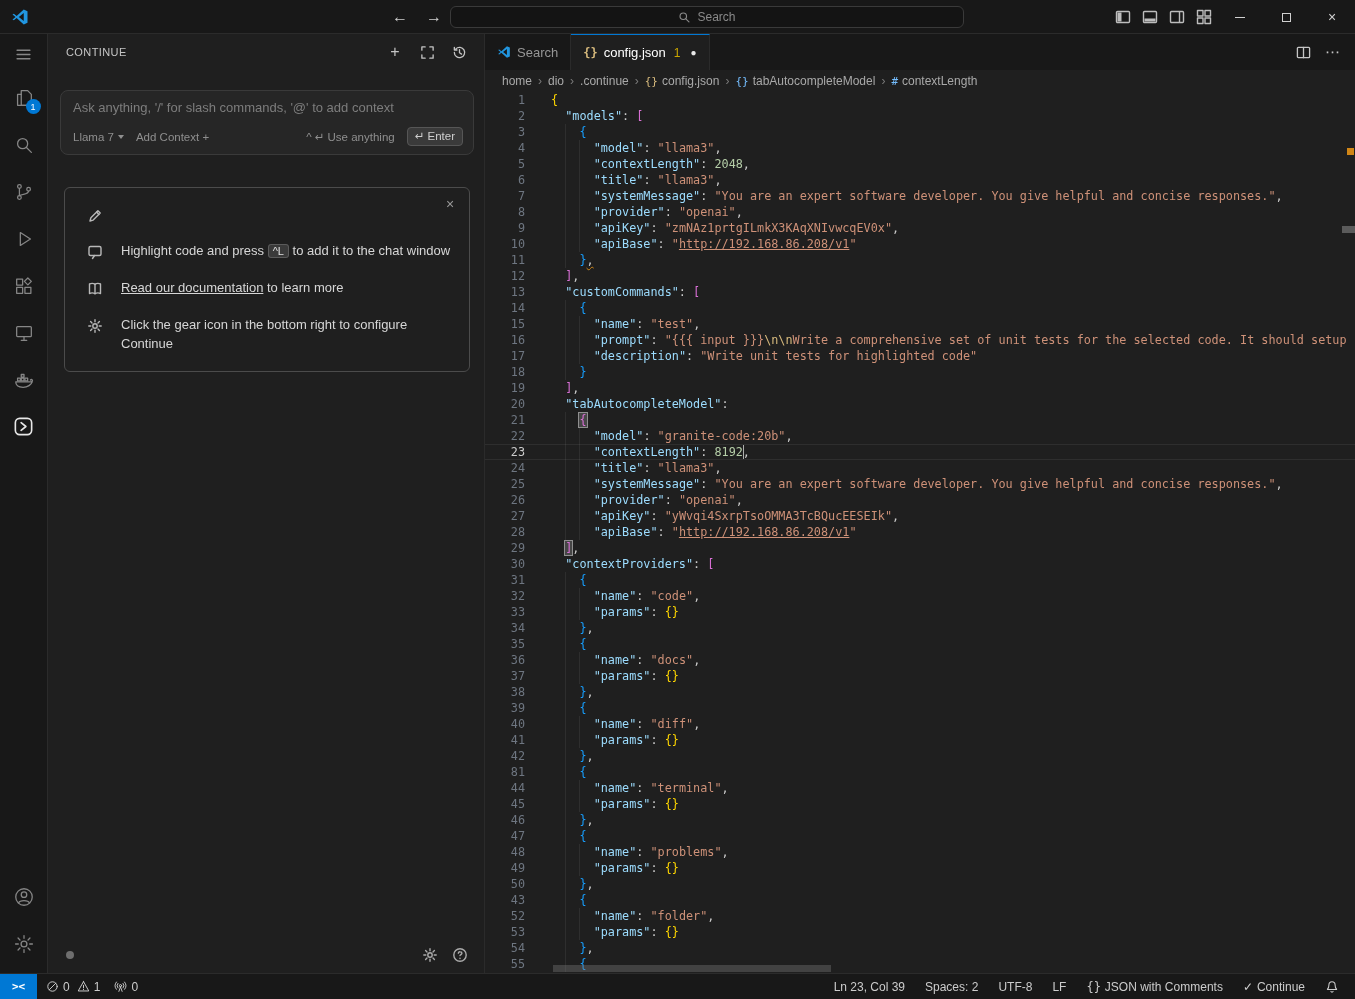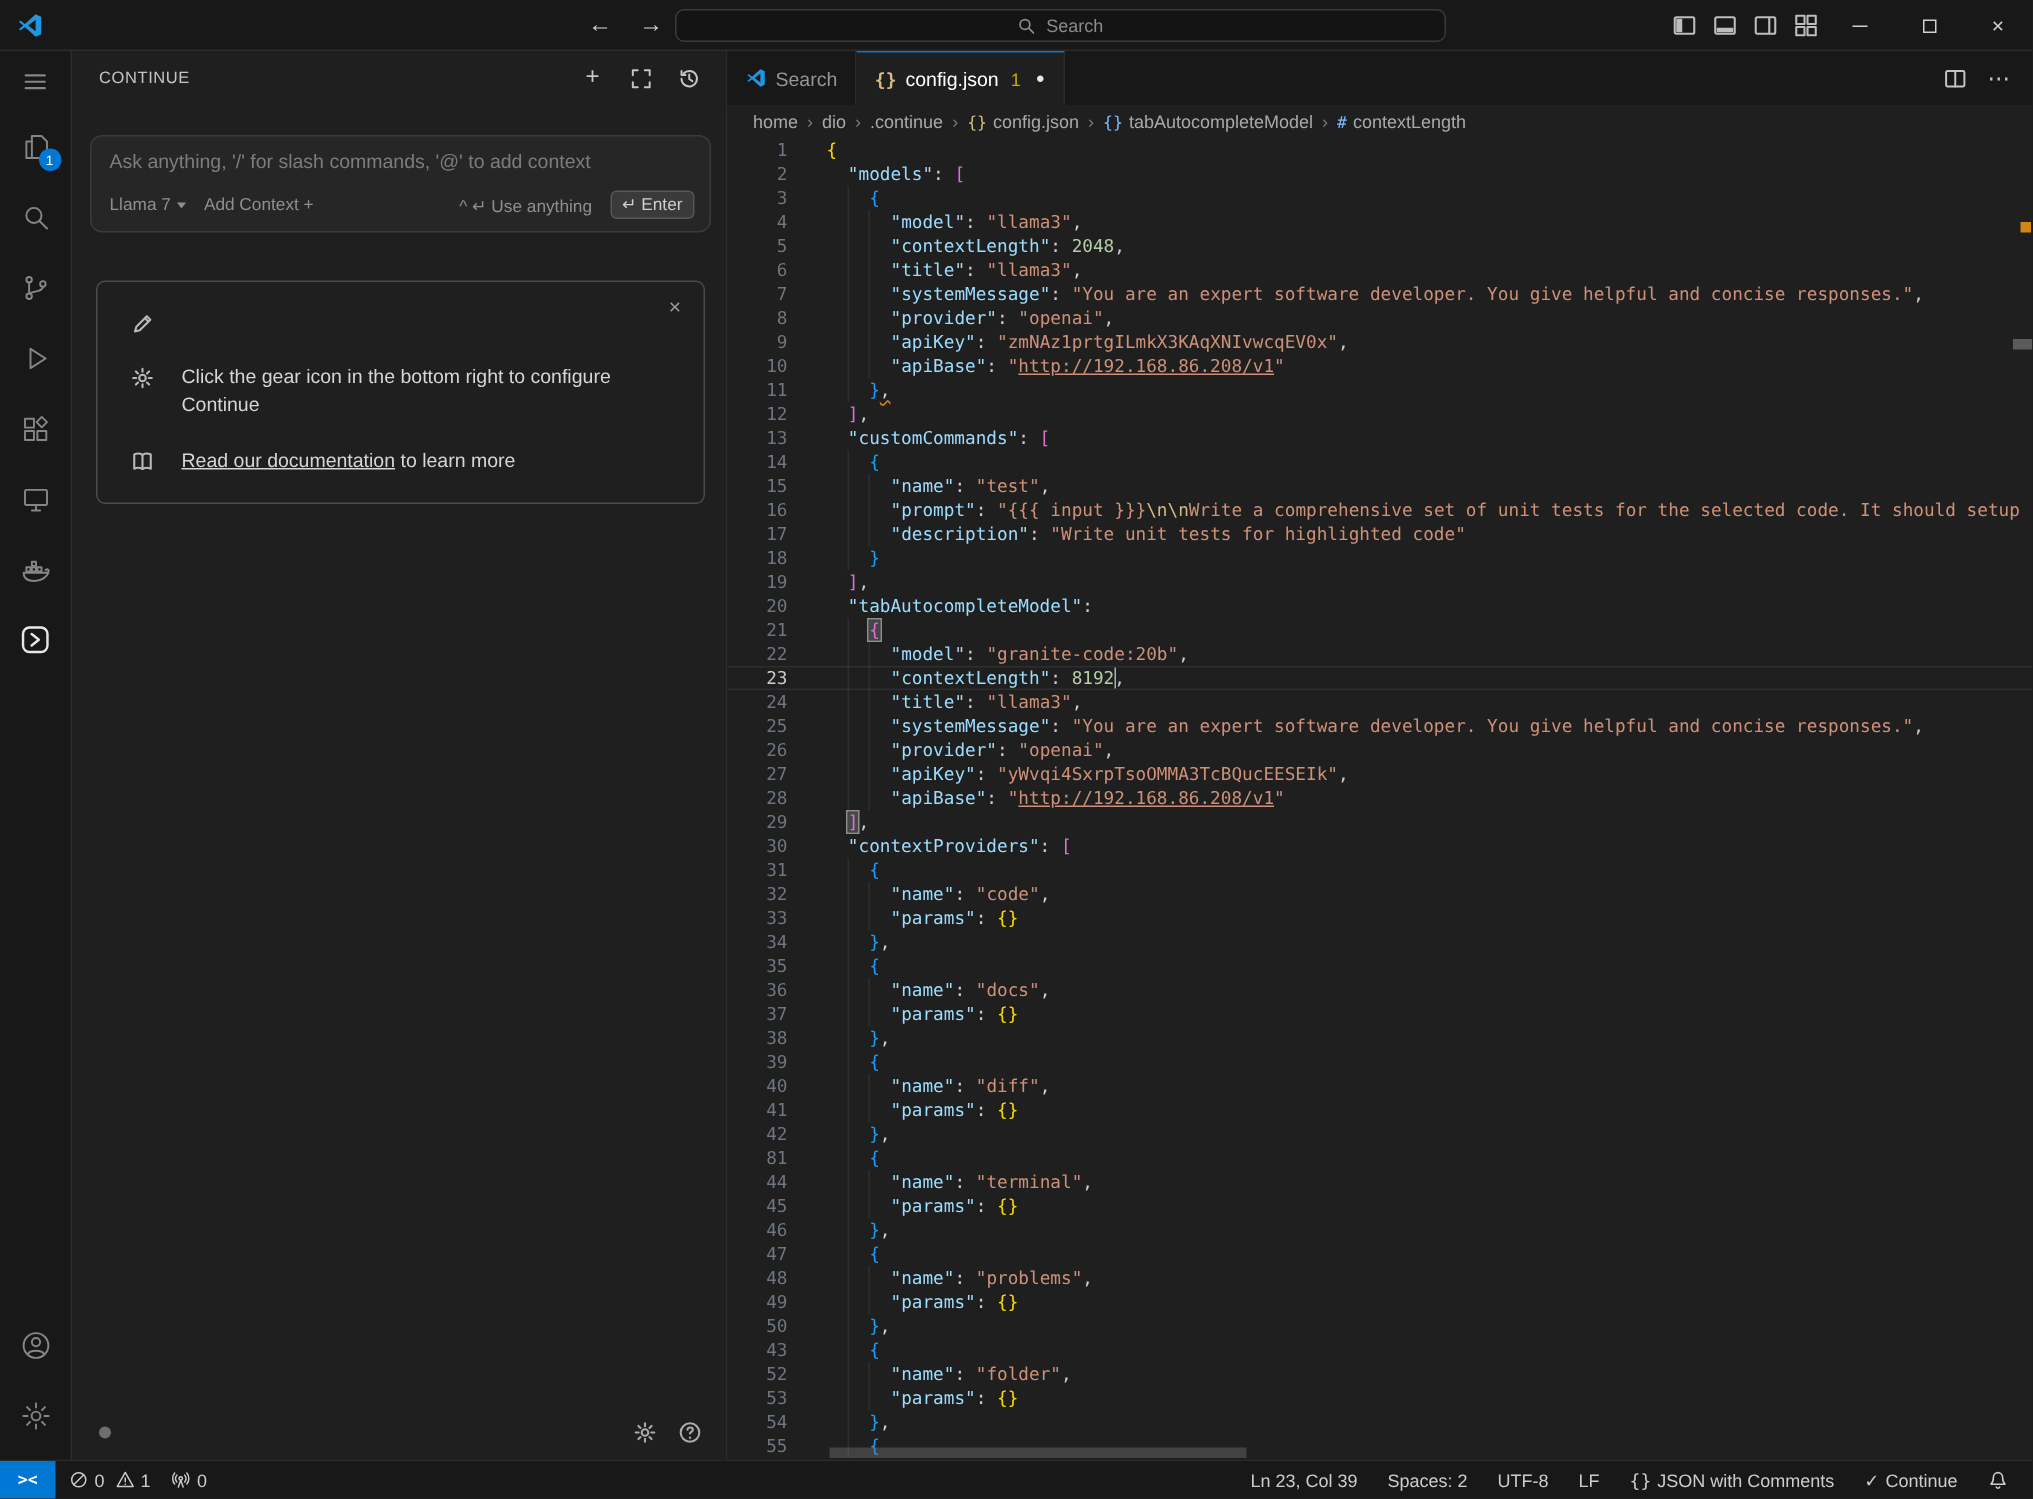--- a/index.html
+++ b/index.html
@@ -296,39 +296,48 @@
 
       <div class="tip">
         <span class="tip-icon">
           <svg class="ico" width="16" height="16" viewBox="0 0 16 16">
               <path d="M3 13l.9-3.2 7-7 2.3 2.3-7 7L3 13z"></path>
               <path d="M9.6 4.1l2.3 2.3"></path>
             </svg>
         </span>
       </div>
 
+      <div class="tip">
+        <span class="tip-icon">
+          <svg class="ico" width="16" height="16" viewBox="0 0 16 16">
+              <rect x="2" y="2.5" width="12" height="9" rx="1.5"></rect>
+              <path d="M5.5 14.5l2-3"></path>
+            </svg>
+        </span>
+        <p class="tip-text"><span>Highlight code and press </span><span class="kbd">^L</span><span> to add it to the chat window</span></p>
+      </div>
+
+      <div class="tip">
+        <span class="tip-icon">
+          <svg class="ico" width="16" height="16" viewBox="0 0 16 16">
+              <path d="M8 3.2C6.3 2.2 4.2 2.2 2.5 3v9.5c1.7-.8 3.8-.8 5.5.2 1.7-1 3.8-1 5.5-.2V3c-1.7-.8-3.8-.8-5.5.2z"></path>
+              <path d="M8 3.2v9.5"></path>
+            </svg>
+        </span>
+        <p class="tip-text"><span class="tip-link">Read our documentation</span><span> to learn more</span></p>
+      </div>
 
       <div class="tip">
         <span class="tip-icon">
           <svg class="ico" width="16" height="16" viewBox="0 0 16 16">
               <circle cx="8" cy="8" r="2.2"></circle>
               <path d="M8 1.8v2M8 12.2v2M1.8 8h2M12.2 8h2M3.6 3.6l1.4 1.4M11 11l1.4 1.4M12.4 3.6 11 5M5 11l-1.4 1.4"></path>
             </svg>
         </span>
         <p class="tip-text"><span>Click the gear icon in the bottom right to configure Continue</span><span></span></p>
-      </div>
-
-      <div class="tip">
-        <span class="tip-icon">
-          <svg class="ico" width="16" height="16" viewBox="0 0 16 16">
-              <path d="M8 3.2C6.3 2.2 4.2 2.2 2.5 3v9.5c1.7-.8 3.8-.8 5.5.2 1.7-1 3.8-1 5.5-.2V3c-1.7-.8-3.8-.8-5.5.2z"></path>
-              <path d="M8 3.2v9.5"></path>
-            </svg>
-        </span>
-        <p class="tip-text"><span class="tip-link">Read our documentation</span><span> to learn more</span></p>
       </div>
     </div>
 
     <div class="sb-bottom">
       <span class="status-dot"></span>
       <span class="grow"></span>
       <span class="sb-bottom-icons">
         <span>
           <svg class="ico" width="16" height="16" viewBox="0 0 16 16">
               <circle cx="8" cy="8" r="2.2"></circle>

